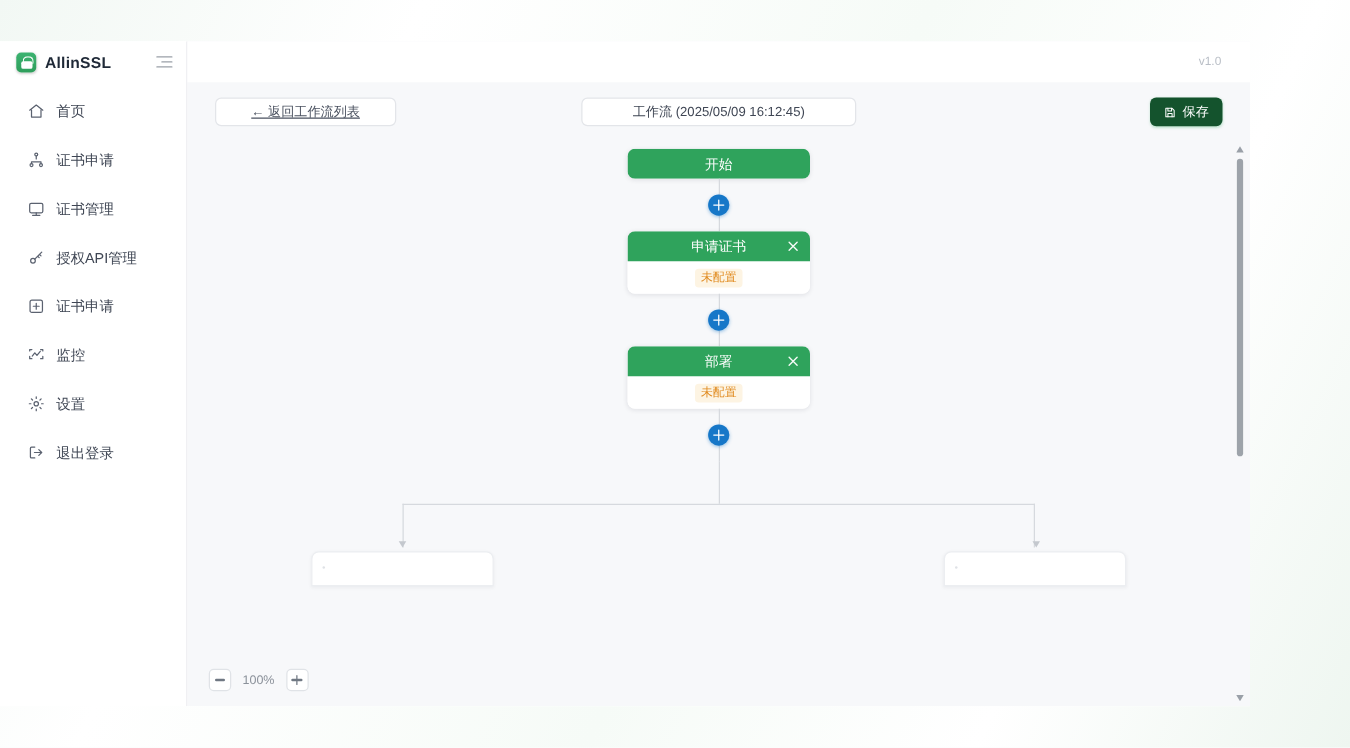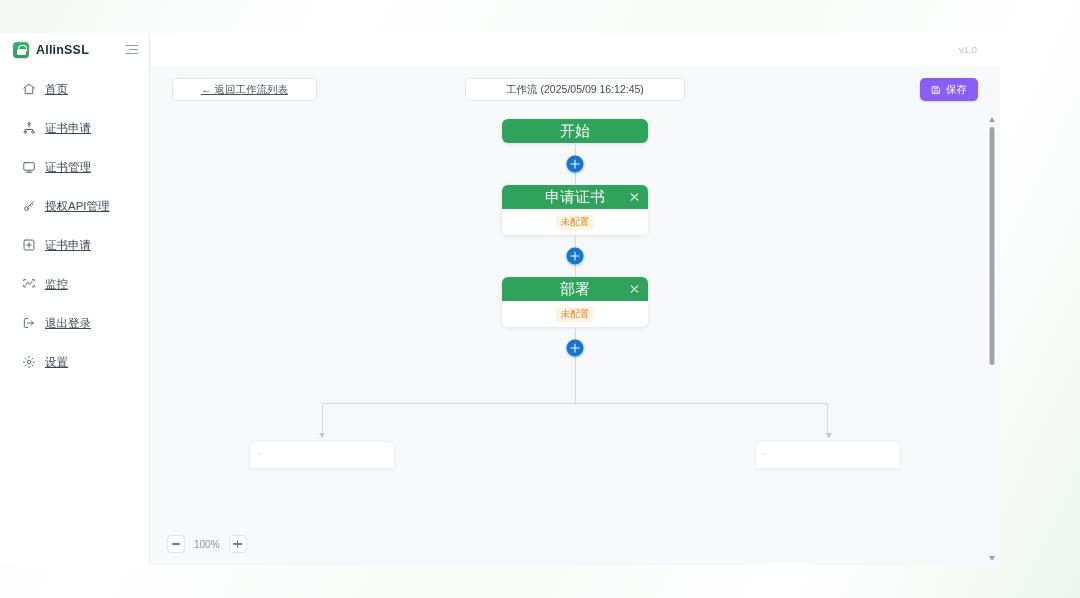--- a/index.html
+++ b/index.html
@@ -83,21 +83,21 @@
     height: 22px;
     margin: 0 8px 17px 8px;
     padding-left: 14px;
     font-size: 11.5px;
     color: #3f4654;
     cursor: pointer;
     border-radius: 5px;
   }
   .nav-icon { width: 14px; height: 14px; flex: 0 0 14px; color: #5b6270; }
   .nav-icon svg { display: block; width: 14px; height: 14px; }
-  .nav-label { white-space: nowrap; text-decoration: underline; }
+  .nav-label { white-space: nowrap; }
 
   
   #main {
     flex: 1 1 auto; height: 100%;
     background: #f7f8fa;
     position: relative;
     display: flex; flex-direction: column;
   }
   #topbar {
     height: 33px;
@@ -137,21 +137,21 @@
     border: 1px solid #e3e5e9;
     border-radius: 5px;
     font-size: 10.5px; color: #3f4654;
     text-align: center;
     font-family: inherit;
     outline: none;
   }
   #save-btn {
     margin-left: auto;
     height: 23px;
-    background: #8b5cf6;
+    background: #14532d;
     border: none;
     border-radius: 5px;
     padding: 0 11px;
     color: #ffffff; font-size: 10.5px;
     display: flex; align-items: center; gap: 5px;
     cursor: pointer;
     font-family: inherit;
     box-shadow: 0 1px 2px rgba(33,163,84,.25);
   }
   .save-icon { width: 10px; height: 10px; }
@@ -183,21 +183,21 @@
     border-radius: 6px;
     box-shadow: 0 1px 4px rgba(17,24,39,.10);
     overflow: hidden;
     position: relative;
     cursor: pointer;
   }
   .node-head {
     height: 24px;
     background: #2fa35c;
     color: #ffffff;
-    font-size: 15px;
+    font-size: 11px;
     display: flex; align-items: center; justify-content: center;
     position: relative;
   }
   .node-close {
     position: absolute; right: 8px; top: 50%;
     transform: translateY(-50%);
     width: 11px; height: 11px;
     cursor: pointer;
     opacity: .95;
   }
@@ -420,35 +420,35 @@
             <path d="M3 6.5v-2h3M21 6.5v-2h-3M3 14v3h3M21 14v3h-3"></path>
             <path d="M6.5 13.5 10 9l3 3.5L17.5 7"></path>
           </svg>
         </span>
         <span class="nav-label">监控</span>
       </div>
 
       <div class="nav-item">
         <span class="nav-icon">
           <svg viewBox="0 0 24 24" fill="none" stroke="currentColor" stroke-width="1.7" stroke-linecap="round" stroke-linejoin="round">
+            <circle cx="12" cy="12" r="3"></circle>
+            <path d="M12 2.5v2.2M12 19.3v2.2M21.5 12h-2.2M4.7 12H2.5M18.7 5.3l-1.6 1.6M6.9 17.1l-1.6 1.6M18.7 18.7l-1.6-1.6M6.9 6.9 5.3 5.3"></path>
+          </svg>
+        </span>
+        <span class="nav-label">设置</span>
+      </div>
+
+      <div class="nav-item">
+        <span class="nav-icon">
+          <svg viewBox="0 0 24 24" fill="none" stroke="currentColor" stroke-width="1.7" stroke-linecap="round" stroke-linejoin="round">
             <path d="M10 4.5H5.5a1.5 1.5 0 0 0-1.5 1.5v12a1.5 1.5 0 0 0 1.5 1.5H10"></path>
             <path d="M15.5 8 19.5 12l-4 4M19.5 12H9.5"></path>
           </svg>
         </span>
         <span class="nav-label">退出登录</span>
-      </div>
-
-      <div class="nav-item">
-        <span class="nav-icon">
-          <svg viewBox="0 0 24 24" fill="none" stroke="currentColor" stroke-width="1.7" stroke-linecap="round" stroke-linejoin="round">
-            <circle cx="12" cy="12" r="3"></circle>
-            <path d="M12 2.5v2.2M12 19.3v2.2M21.5 12h-2.2M4.7 12H2.5M18.7 5.3l-1.6 1.6M6.9 17.1l-1.6 1.6M18.7 18.7l-1.6-1.6M6.9 6.9 5.3 5.3"></path>
-          </svg>
-        </span>
-        <span class="nav-label">设置</span>
       </div>
 
     </nav>
   </aside>
 
   <section id="main">
 
     <div id="topbar">
       <span id="version-label">v1.0</span>
     </div>

